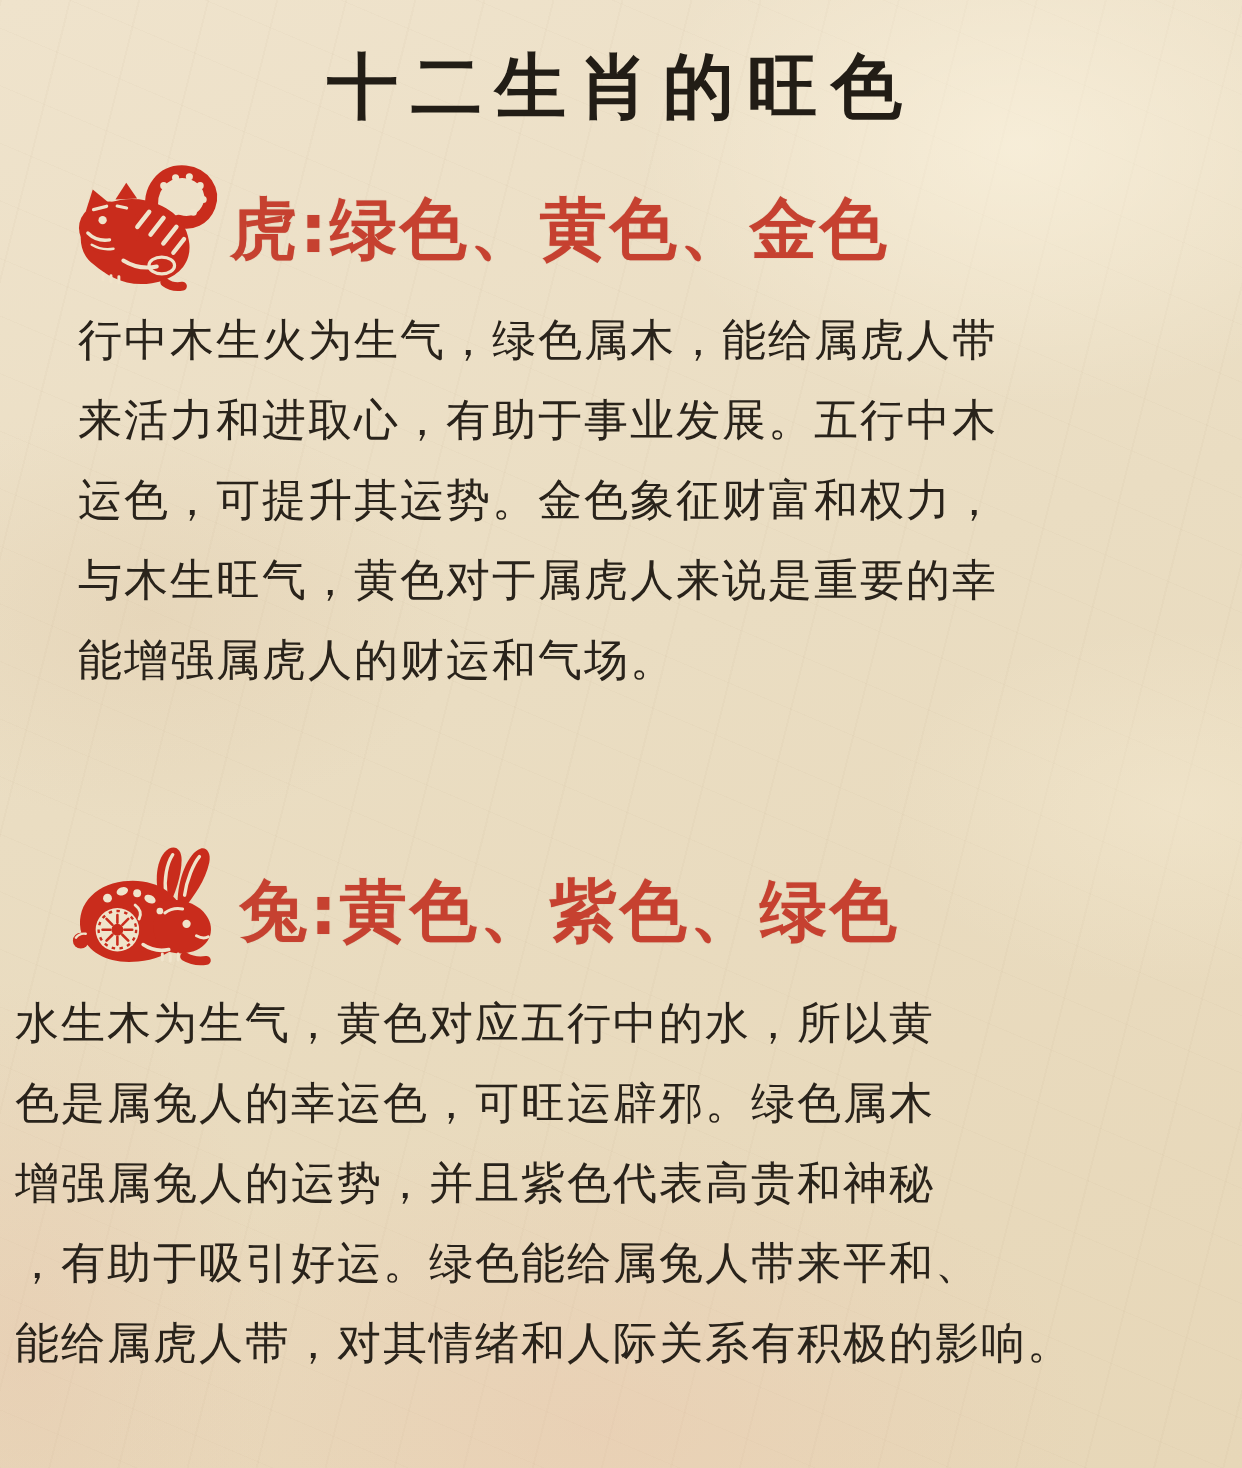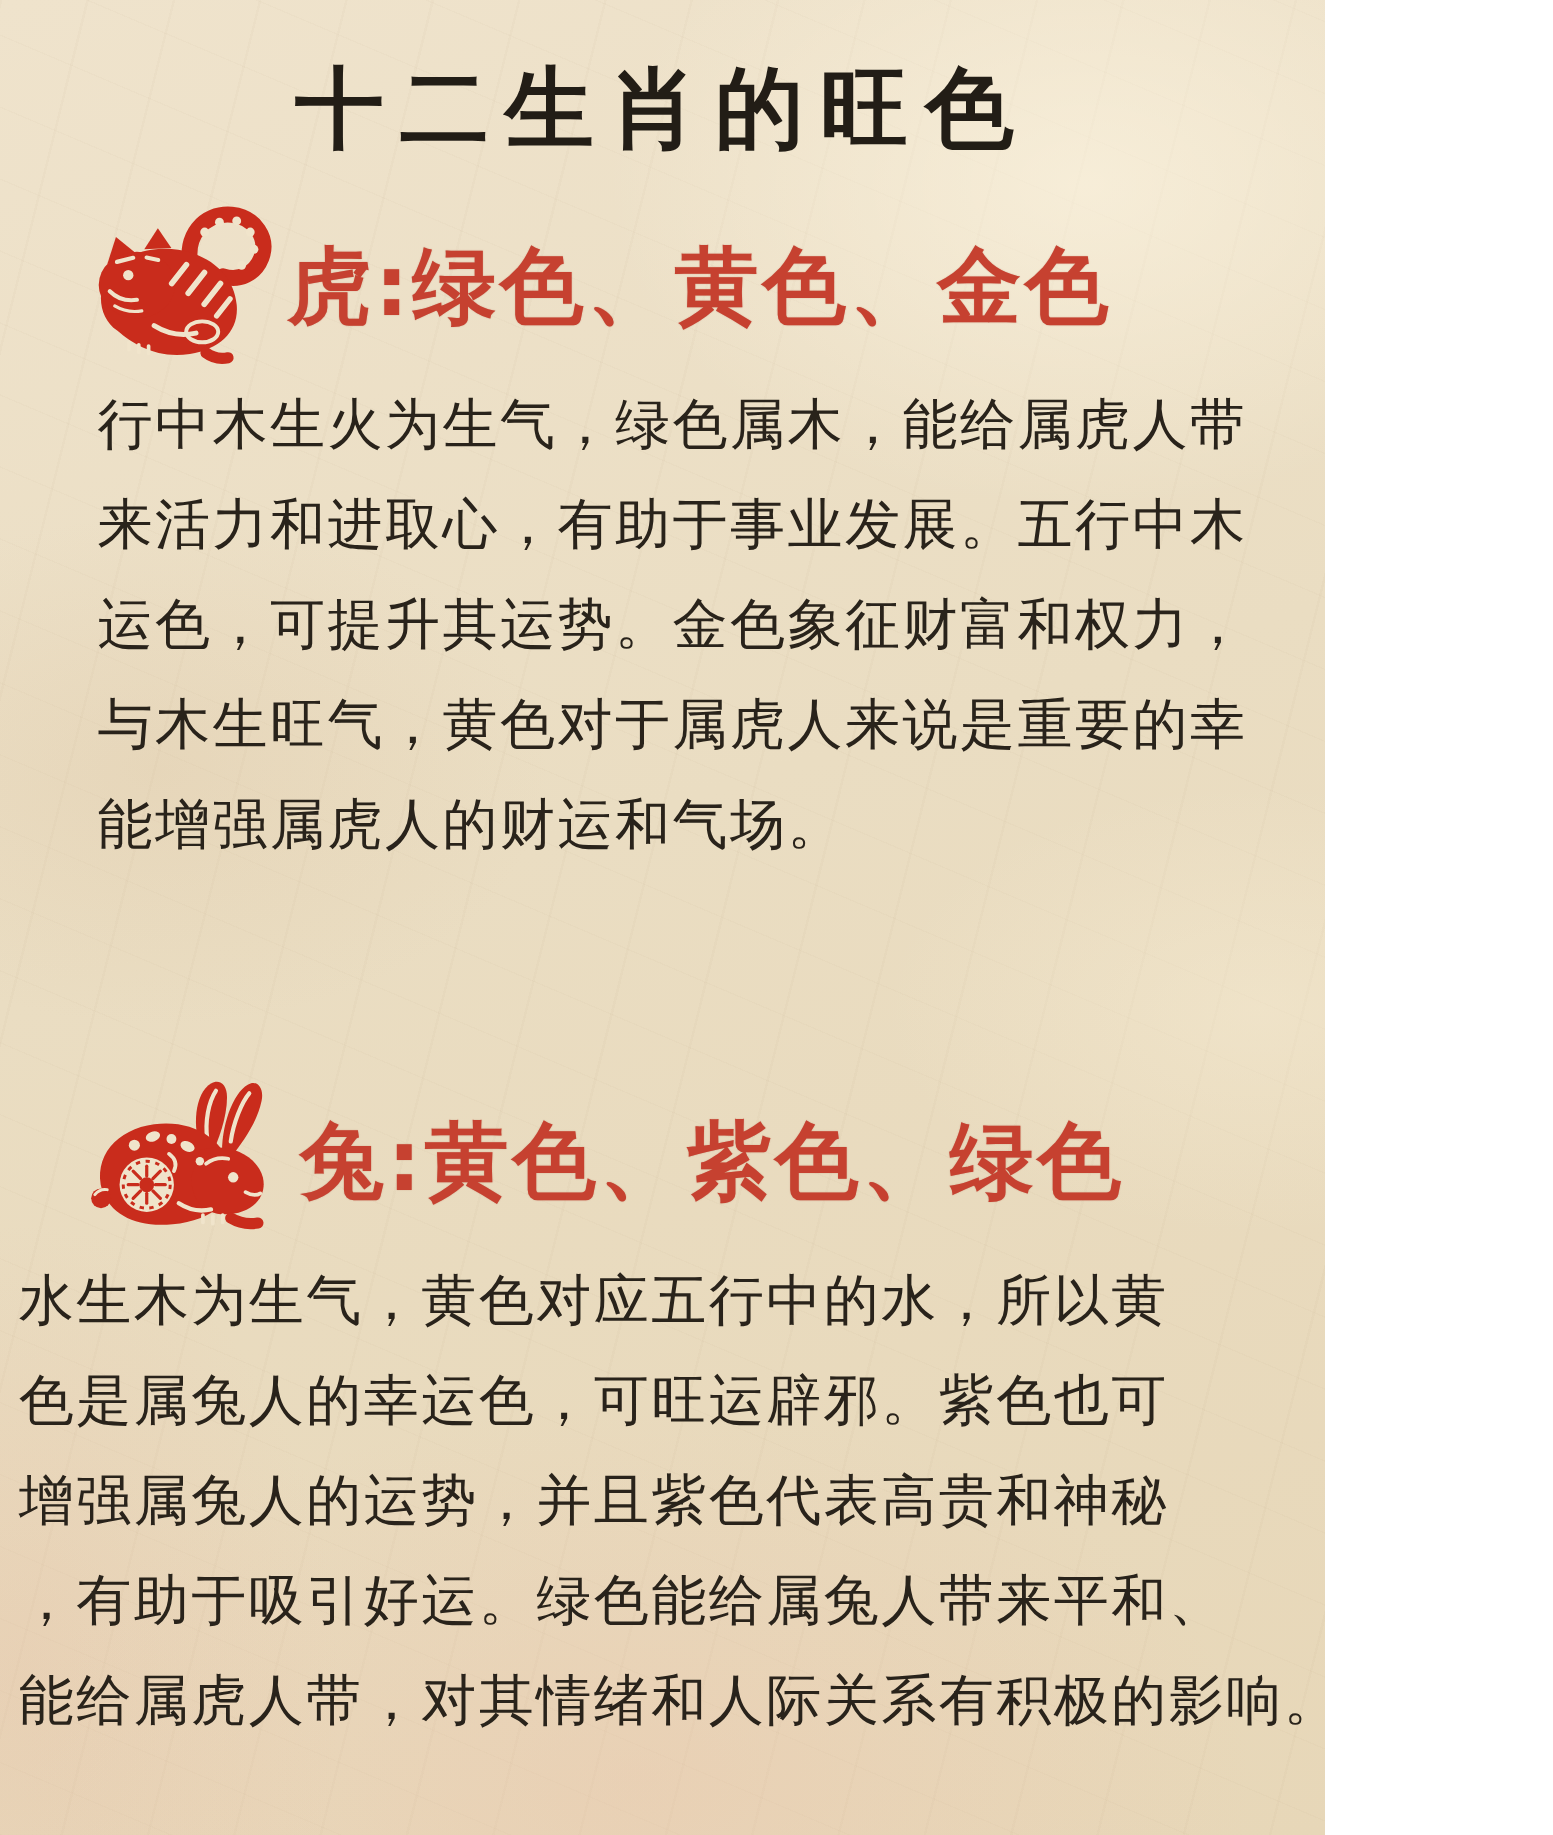--- a/index.html
+++ b/index.html
@@ -7,21 +7,21 @@
     padding: 0;
   }
   body {
     width: 1242px;
     height: 1468px;
     overflow: hidden;
     font-family: "DejaVu Serif", serif;
   }
   .page {
     position: relative;
-    width: 1060px;
+    width: 1242px;
     height: 1468px;
     background-image:
       radial-gradient(ellipse 620px 420px at 82% 10%, rgba(255,248,230,0.55), rgba(255,248,230,0) 62%),
       radial-gradient(ellipse 520px 340px at 12% 42%, rgba(214,186,150,0.22), rgba(214,186,150,0) 60%),
       radial-gradient(ellipse 760px 460px at 48% 97%, rgba(236,190,168,0.30), rgba(236,190,168,0) 65%),
       radial-gradient(ellipse 420px 620px at 2% 92%, rgba(230,184,160,0.28), rgba(230,184,160,0) 60%),
       radial-gradient(ellipse 500px 300px at 95% 55%, rgba(248,238,214,0.40), rgba(248,238,214,0) 60%),
       repeating-linear-gradient(104deg, rgba(150,120,85,0.035) 0 2px, rgba(150,120,85,0) 2px 67px),
       repeating-linear-gradient(23deg, rgba(150,120,85,0.03) 0 1px, rgba(150,120,85,0) 1px 53px),
       linear-gradient(163deg, #efe3cc 0%, #eaddc2 45%, #e7d7b8 100%);
@@ -38,21 +38,21 @@
     font-size: 71px;
     letter-spacing: 13px;
     color: #221d16;
   }
   .zodiac-section {
     position: absolute;
     left: 0;
     right: 0;
   }
   .section-tiger { top: 158px; }
-  .section-rabbit { top: 858px; }
+  .section-rabbit { top: 840px; }
   .section-header {
     display: flex;
     align-items: center;
     height: 142px;
     margin-left: 66px;
   }
   .papercut {
     flex: 0 0 auto;
     line-height: 0;
   }
@@ -183,20 +183,20 @@
           <circle cx="15" cy="100" r="8" fill="#c92c1c"></circle>
           <path d="M10,97 q4,-5 10,-4" fill="none" stroke="#f0e4cb" stroke-width="2.4" stroke-linecap="round"></path>
 
           <path d="M120,116 q10,6 22,4" fill="none" stroke="#c92c1c" stroke-width="9" stroke-linecap="round"></path>
         </svg>
       </span>
       <span class="section-heading">兔:黄色、紫色、绿色</span>
     </div>
     <div class="section-body">
       <div class="text-line">水生木为生气，黄色对应五行中的水，所以黄</div>
-      <div class="text-line">色是属兔人的幸运色，可旺运辟邪。紫色也可</div>
+      <div class="text-line">色是属兔人的幸运色，可旺运辟邪。绿色属木</div>
       <div class="text-line">增强属兔人的运势，并且紫色代表高贵和神秘</div>
       <div class="text-line">，有助于吸引好运。绿色能给属兔人带来平和、</div>
       <div class="text-line">能给属虎人带，对其情绪和人际关系有积极的影响。</div>
     </div>
   </section>
 
 </div>
 
 </body></html>

